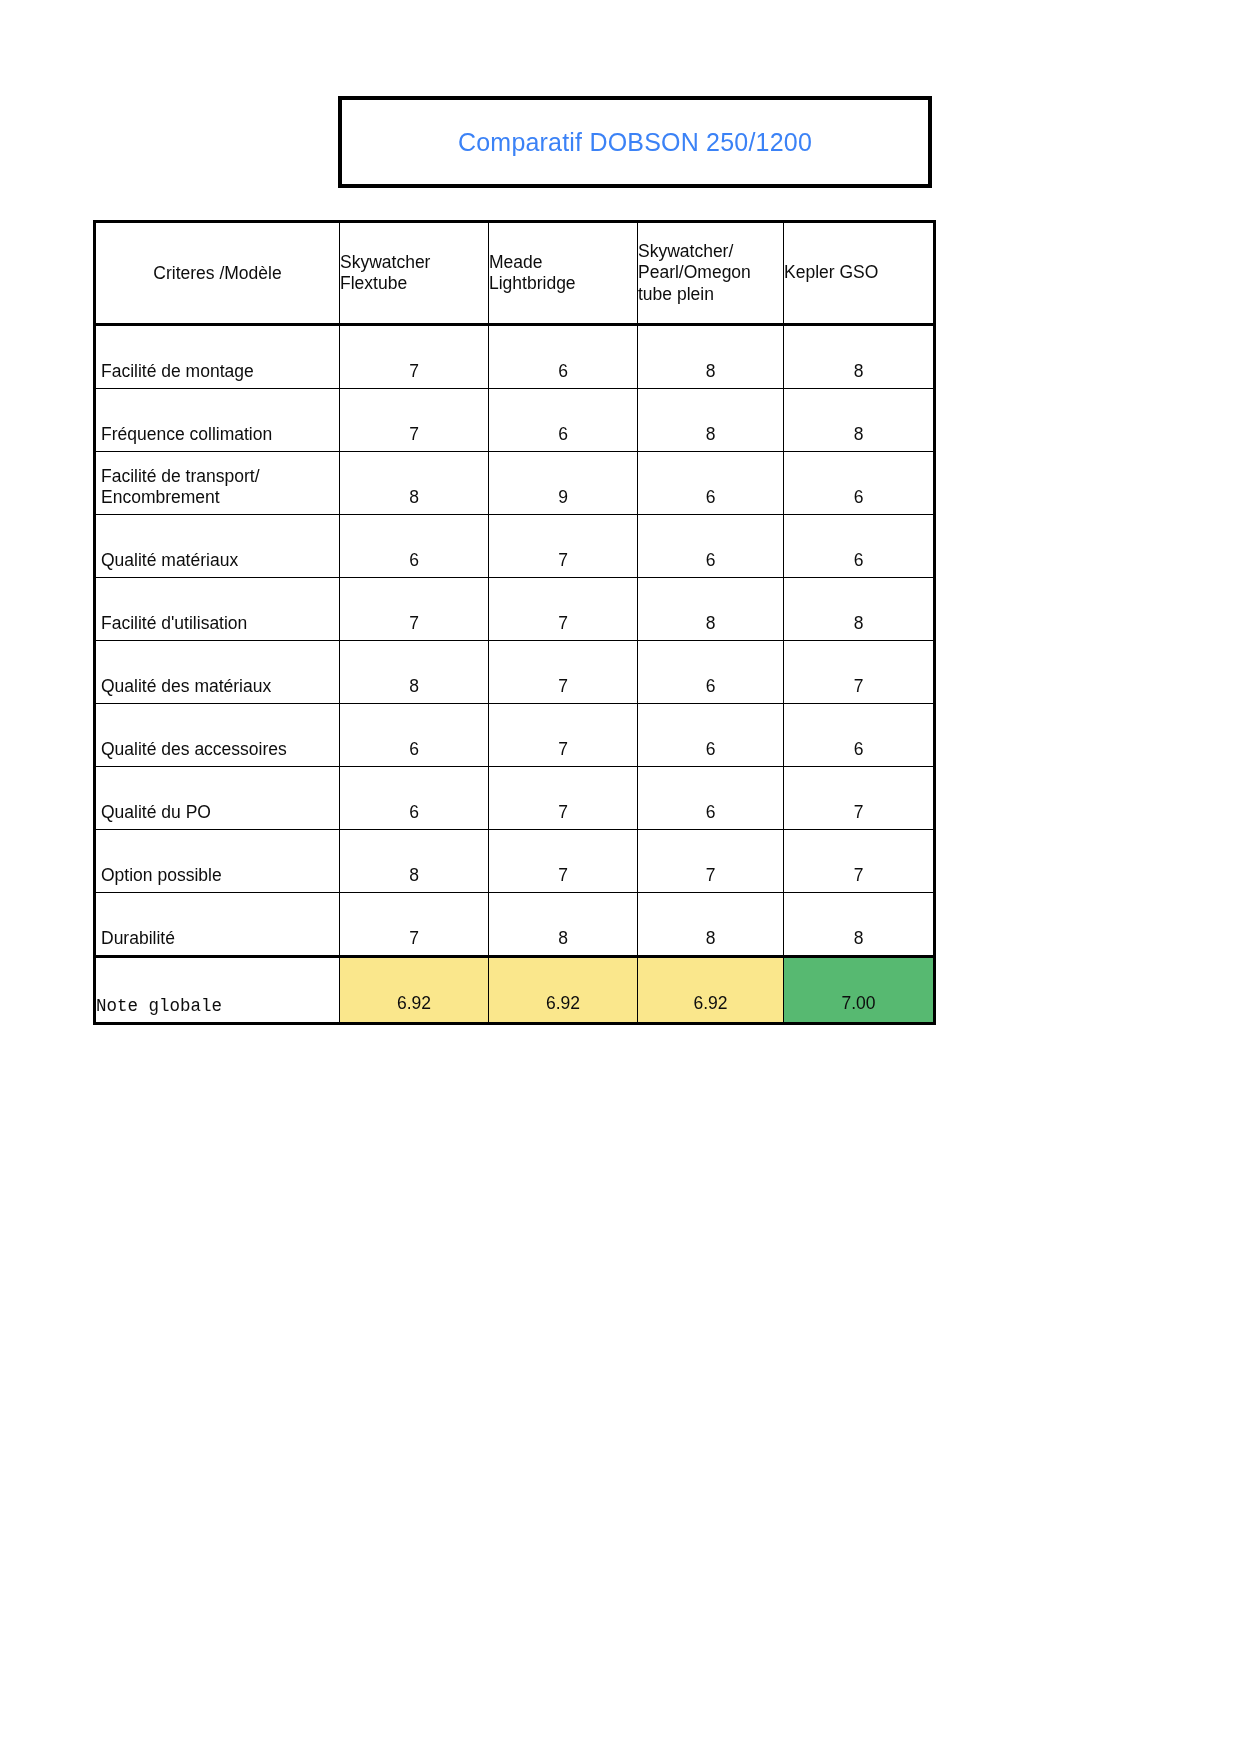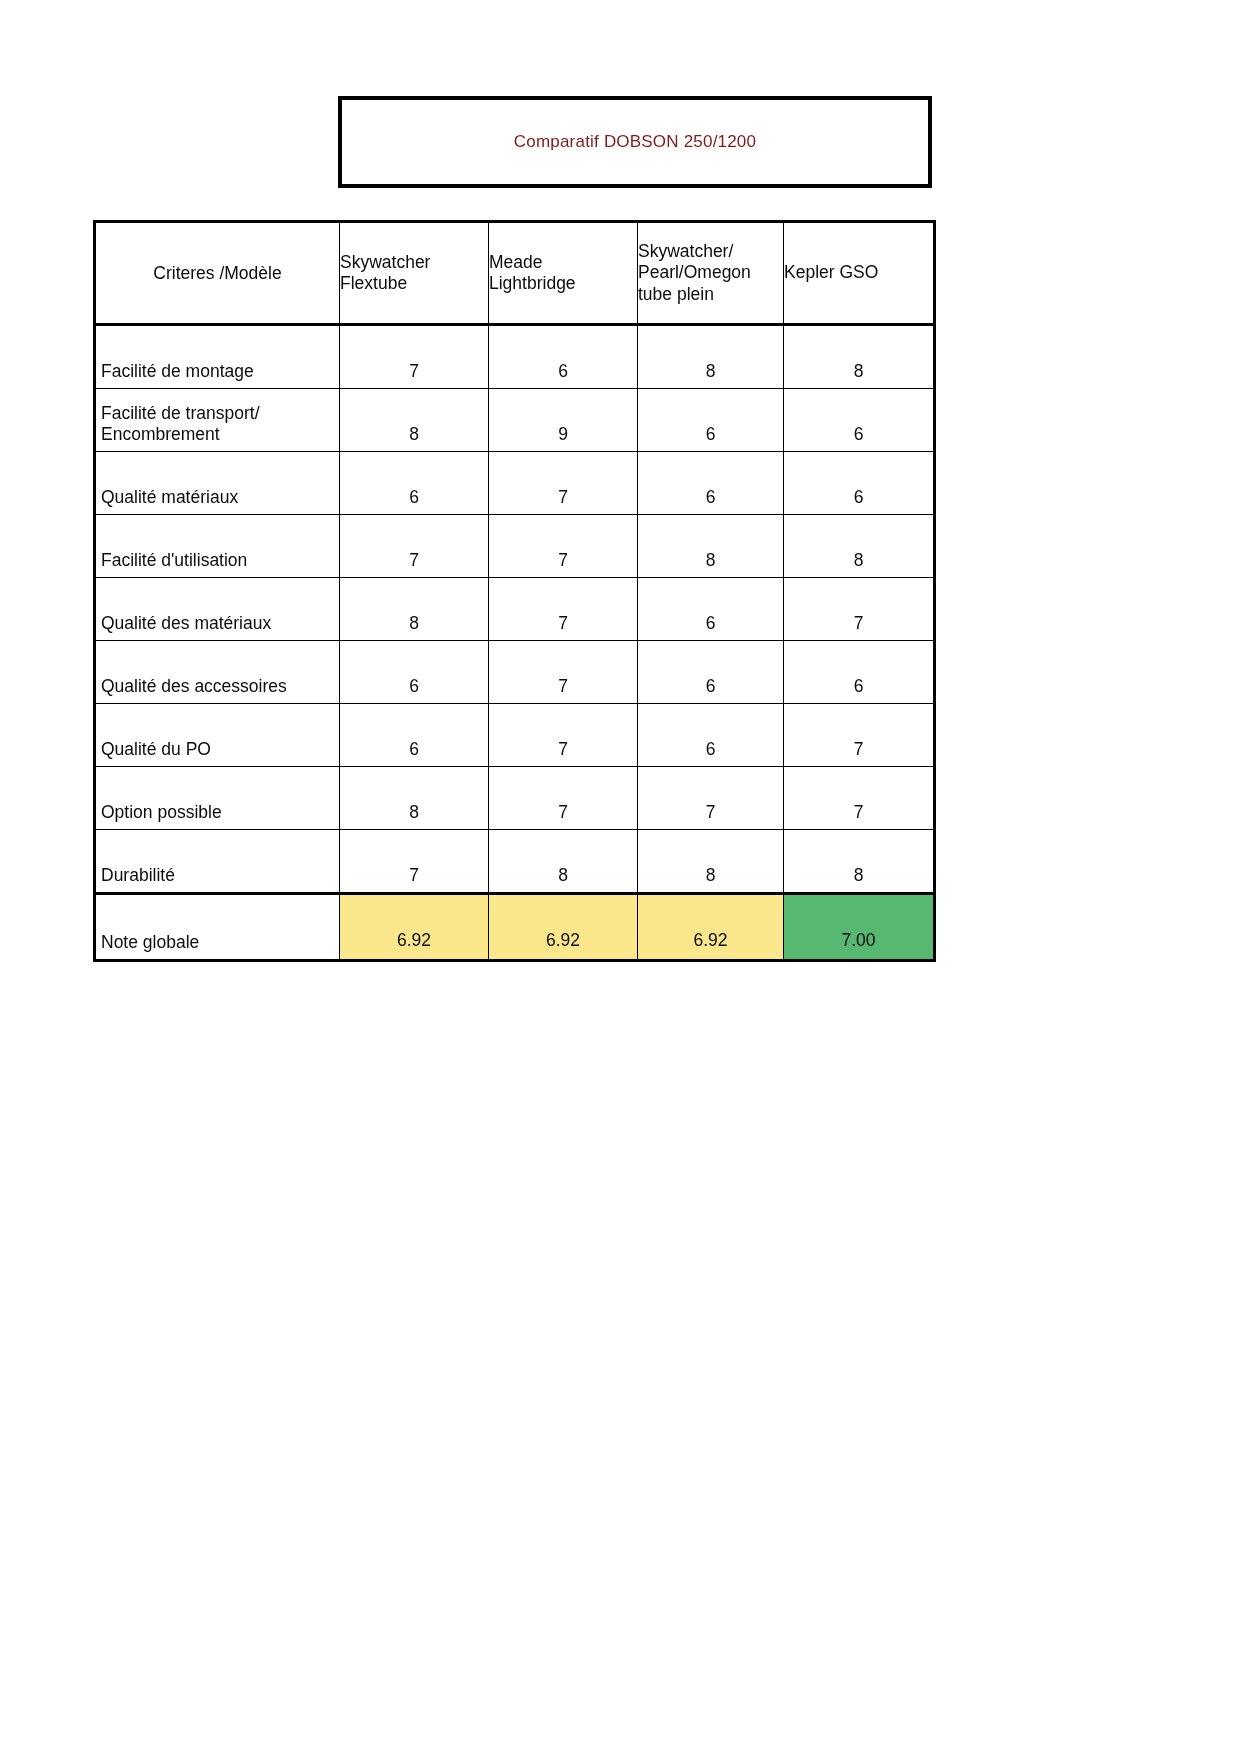--- a/index.html
+++ b/index.html
@@ -30,24 +30,24 @@
     width: 594px;
     height: 92px;
     border: 4px solid #000000;
     box-sizing: border-box;
     display: flex;
     align-items: center;
     justify-content: center;
     background: #ffffff;
   }
   .title-text {
-    font-size: 17px;
+    font-size: 25px;
     font-weight: normal;
     letter-spacing: 0.2px;
-    color: #7f1d1d;
+    color: #3b82f6;
     white-space: nowrap;
   }
 
   
   .table-wrap {
     position: absolute;
     left: 93px;
     top: 220px;
     width: 840px;
   }
@@ -109,22 +109,22 @@
     line-height: 1.2;
     text-align: left;
   }
   tr.data-row td.val {
     text-align: center;
     padding-bottom: 6px;
   }
 
   tr.total-row td { height: 56px; }
   tr.total-row td.crit {
-    padding-left: 5px;
     padding-bottom: 6px;
+    font-family: Liberation Mono, monospace;
   }
   tr.total-row td.val {
     text-align: center;
     padding-bottom: 8px;
   }
 
   .cell-yellow { background: #FAE78C !important; }
   .cell-green  { background: #57B971 !important; }
 
   .nowrap-2 { white-space: pre-line; }
@@ -160,20 +160,27 @@
           <td class="hdr-label nowrap-2">Kepler GSO</td>
         </tr>
       <tr class="data-row">
             <td class="crit nowrap-2">Facilité de montage</td>
             <td class="val">7</td>
             <td class="val">6</td>
             <td class="val">8</td>
             <td class="val">8</td>
           </tr>
           <tr class="data-row">
+            <td class="crit nowrap-2">Fréquence collimation</td>
+            <td class="val">7</td>
+            <td class="val">6</td>
+            <td class="val">8</td>
+            <td class="val">8</td>
+          </tr>
+          <tr class="data-row">
             <td class="crit nowrap-2">Facilité de transport/
 Encombrement</td>
             <td class="val">8</td>
             <td class="val">9</td>
             <td class="val">6</td>
             <td class="val">6</td>
           </tr>
           <tr class="data-row">
             <td class="crit nowrap-2">Qualité matériaux</td>
             <td class="val">6</td>

